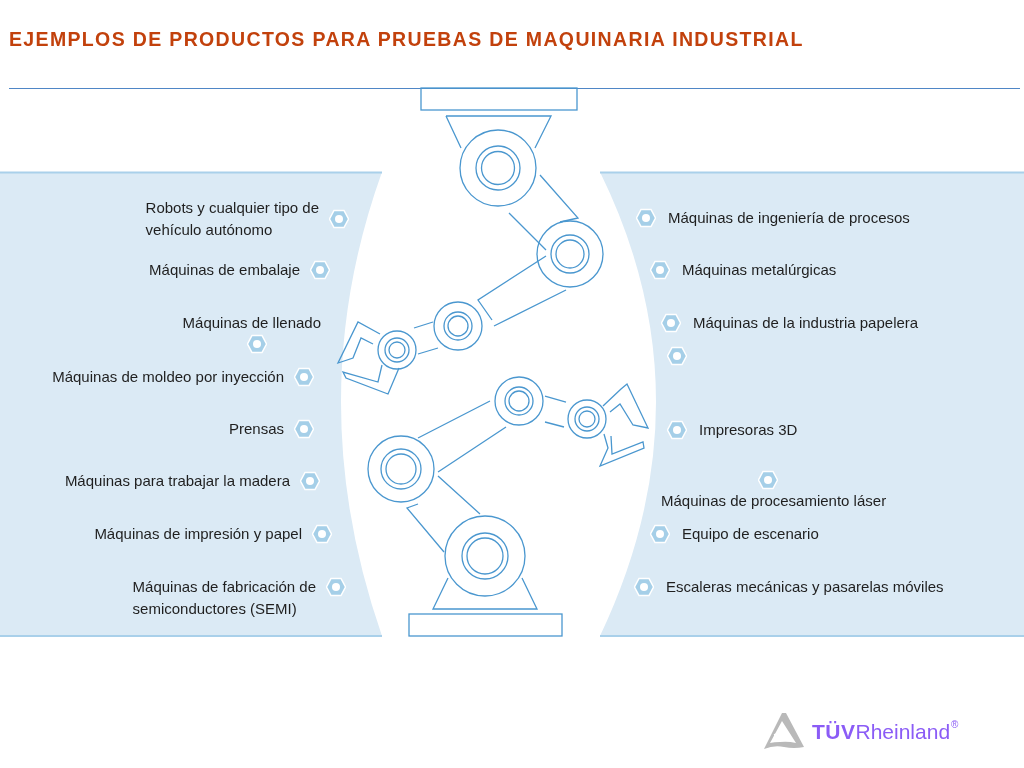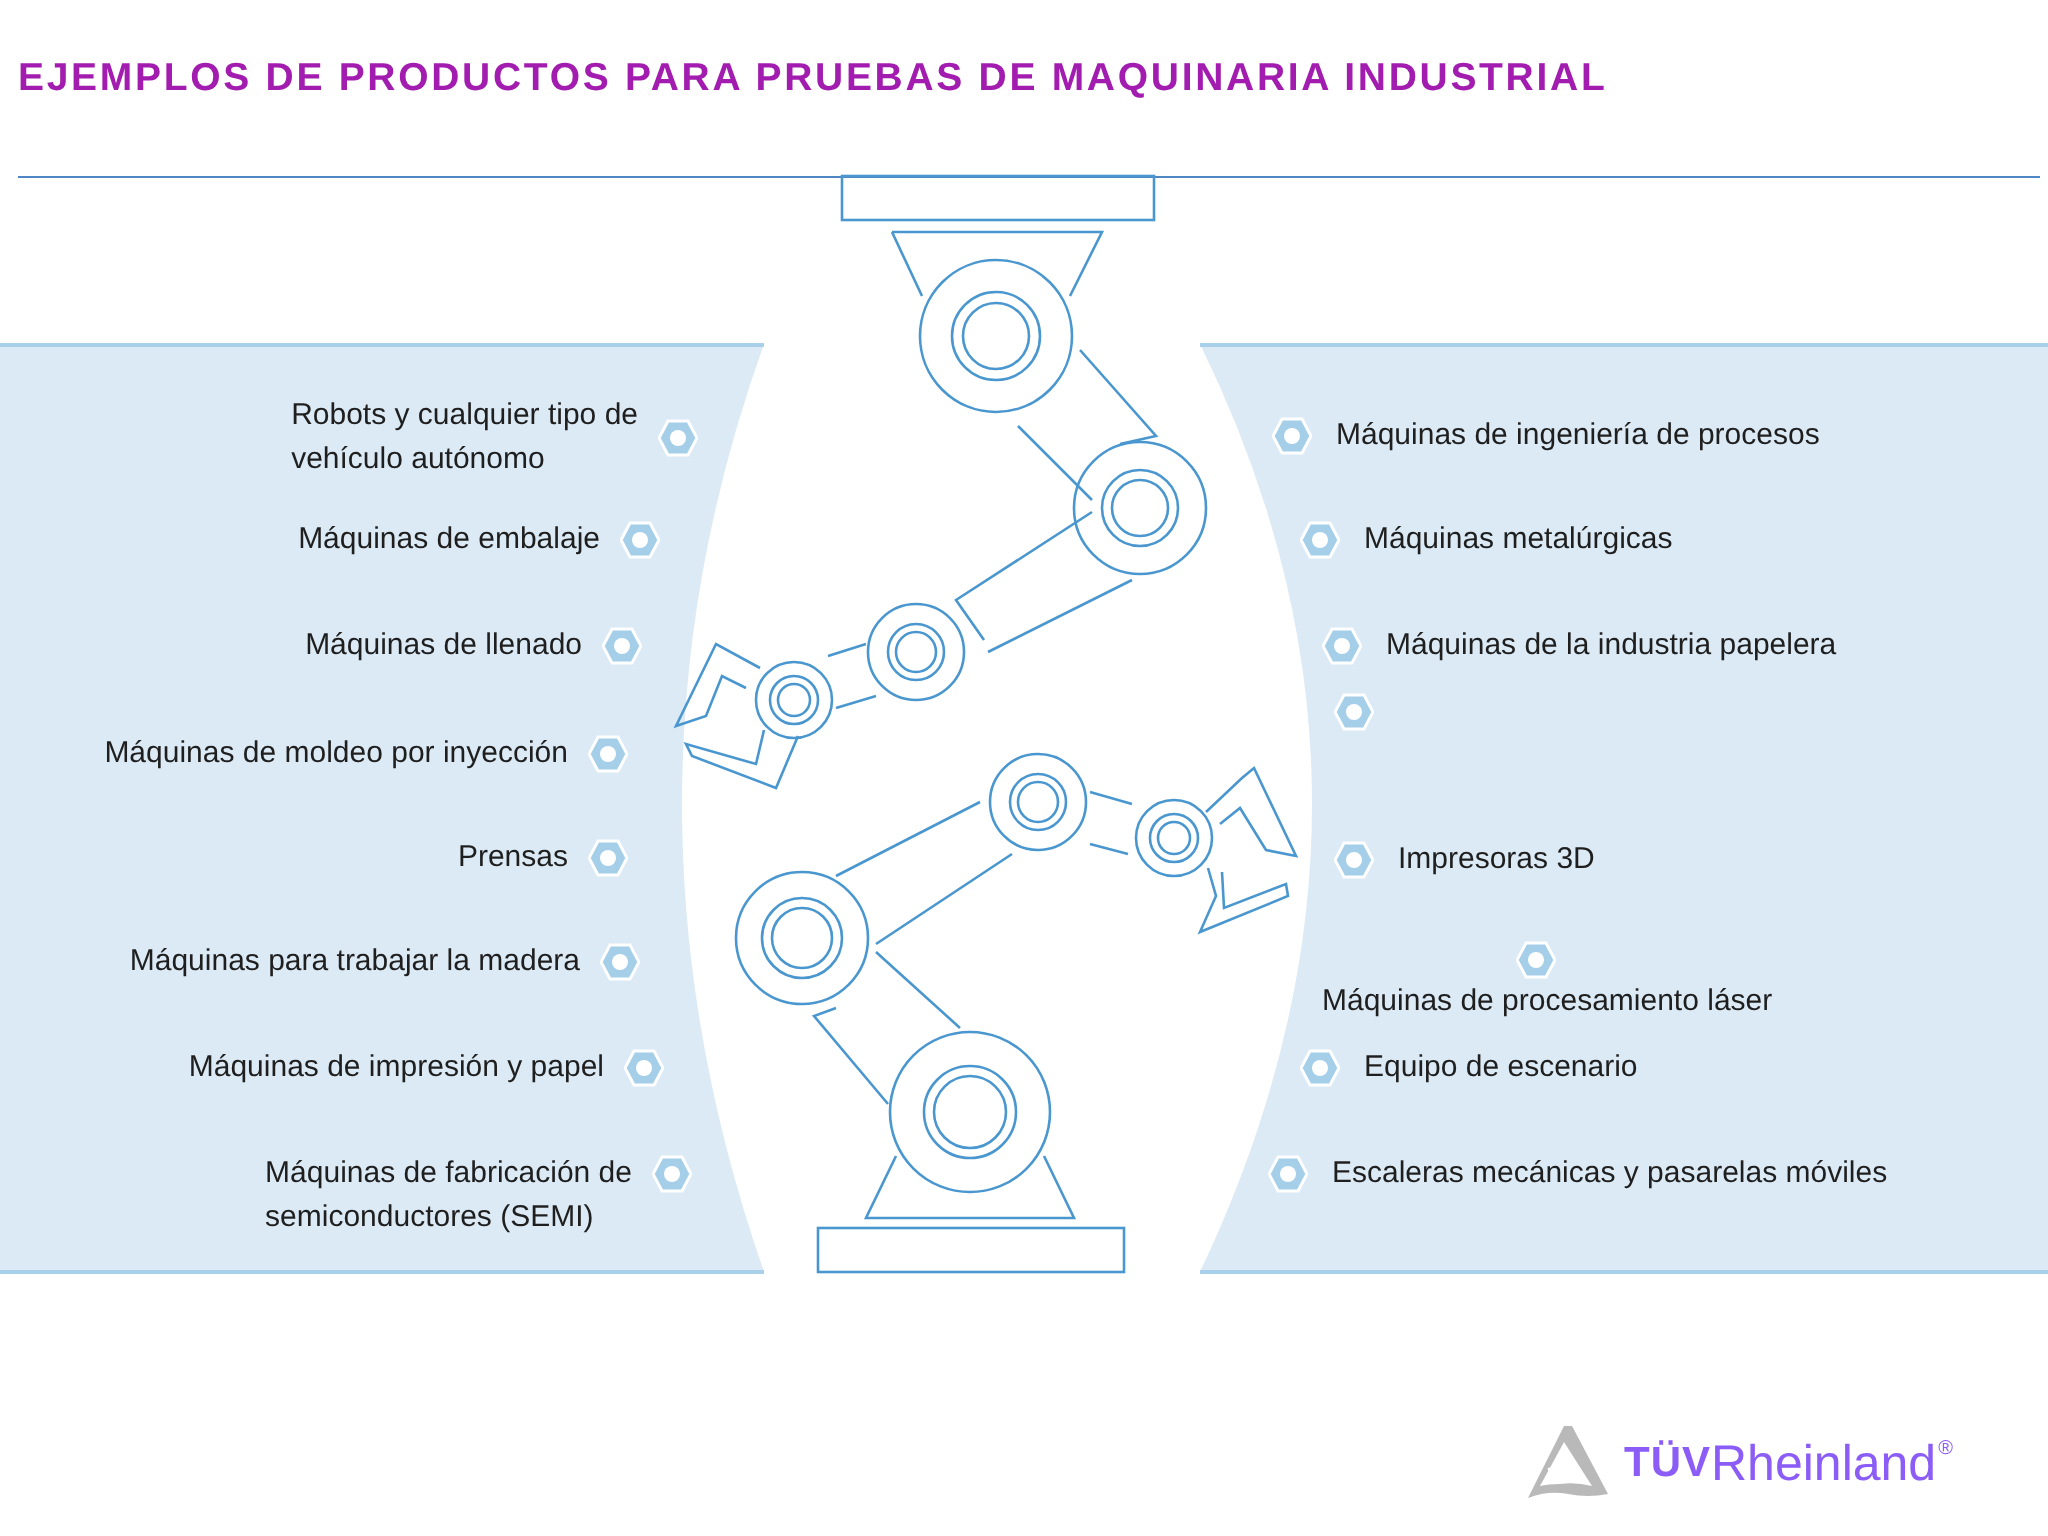--- a/index.html
+++ b/index.html
@@ -5,42 +5,42 @@
     html, body { margin: 0; padding: 0; }
     body {
       width: 1024px; height: 768px; position: relative; overflow: hidden;
       background: #ffffff;
       font-family: "Liberation Sans", "DejaVu Sans", sans-serif;
     }
     .title {
       position: absolute; left: 9px; top: 28px;
       font-family: "Liberation Sans", sans-serif;
       font-weight: bold; font-size: 19.5px; letter-spacing: 1.35px;
-      color: #a21caf; white-space: nowrap;
+      color: #c2410c; white-space: nowrap;
     }
     .rule {
       position: absolute; left: 9px; top: 88px; width: 1011px; height: 1px;
       background: #4f86c6;
     }
     svg.bg { position: absolute; left: 0; top: 0; }
     .item {
       position: absolute; display: flex; align-items: center;
       font-size: 15px; color: #1f1f1f; line-height: 22px;
     }
     .item.left { justify-content: flex-end; }
     .item.left .nut { margin-left: 10px; }
     .item.right .nut { margin-right: 12px; }
     .nut { width: 20px; height: 20px; flex: 0 0 20px; display: block; }
     .txt { white-space: pre-line; }
     .logo {
       position: absolute; left: 760px; top: 711px; display: flex; align-items: center;
       color: #8b5cf6;
     }
     .logo .tuv { font-weight: bold; font-size: 21px; letter-spacing: 0.5px; }
-    .logo .rh { font-size: 25px; text-align: center; }
+    .logo .rh { font-size: 21px; text-align: center; }
     .logo .reg { font-size: 10px; vertical-align: top; position: relative; top: -8px; margin-left: 1px; }
   </style>
 </head>
 <body>
 
 <div class="title">EJEMPLOS DE PRODUCTOS PARA PRUEBAS DE MAQUINARIA INDUSTRIAL</div>
 <div class="rule"></div>
 
 <svg class="bg" width="1024" height="768" viewBox="0 0 1024 768">
 
@@ -125,21 +125,21 @@
       <circle cx="10" cy="10" r="4" fill="#ffffff"></circle>
     </svg>
 </div>
 <div class="item left" style="right:694px; top:259px;">
   <span class="txt">Máquinas de embalaje</span>
   <svg class="nut" viewBox="0 0 20 20">
       <polygon points="5,1.5 15,1.5 19.5,10 15,18.5 5,18.5 0.5,10" fill="#a5cfe8" stroke="#ffffff" stroke-width="1.5"></polygon>
       <circle cx="10" cy="10" r="4" fill="#ffffff"></circle>
     </svg>
 </div>
-<div class="item left" style="right:703px; top:312px;">
+<div class="item left" style="right:703px; top:312px;flex-direction:column;">
   <span class="txt">Máquinas de llenado</span>
   <svg class="nut" viewBox="0 0 20 20">
       <polygon points="5,1.5 15,1.5 19.5,10 15,18.5 5,18.5 0.5,10" fill="#a5cfe8" stroke="#ffffff" stroke-width="1.5"></polygon>
       <circle cx="10" cy="10" r="4" fill="#ffffff"></circle>
     </svg>
 </div>
 <div class="item left" style="right:710px; top:366px;">
   <span class="txt">Máquinas de moldeo por inyección</span>
   <svg class="nut" viewBox="0 0 20 20">
       <polygon points="5,1.5 15,1.5 19.5,10 15,18.5 5,18.5 0.5,10" fill="#a5cfe8" stroke="#ffffff" stroke-width="1.5"></polygon>

